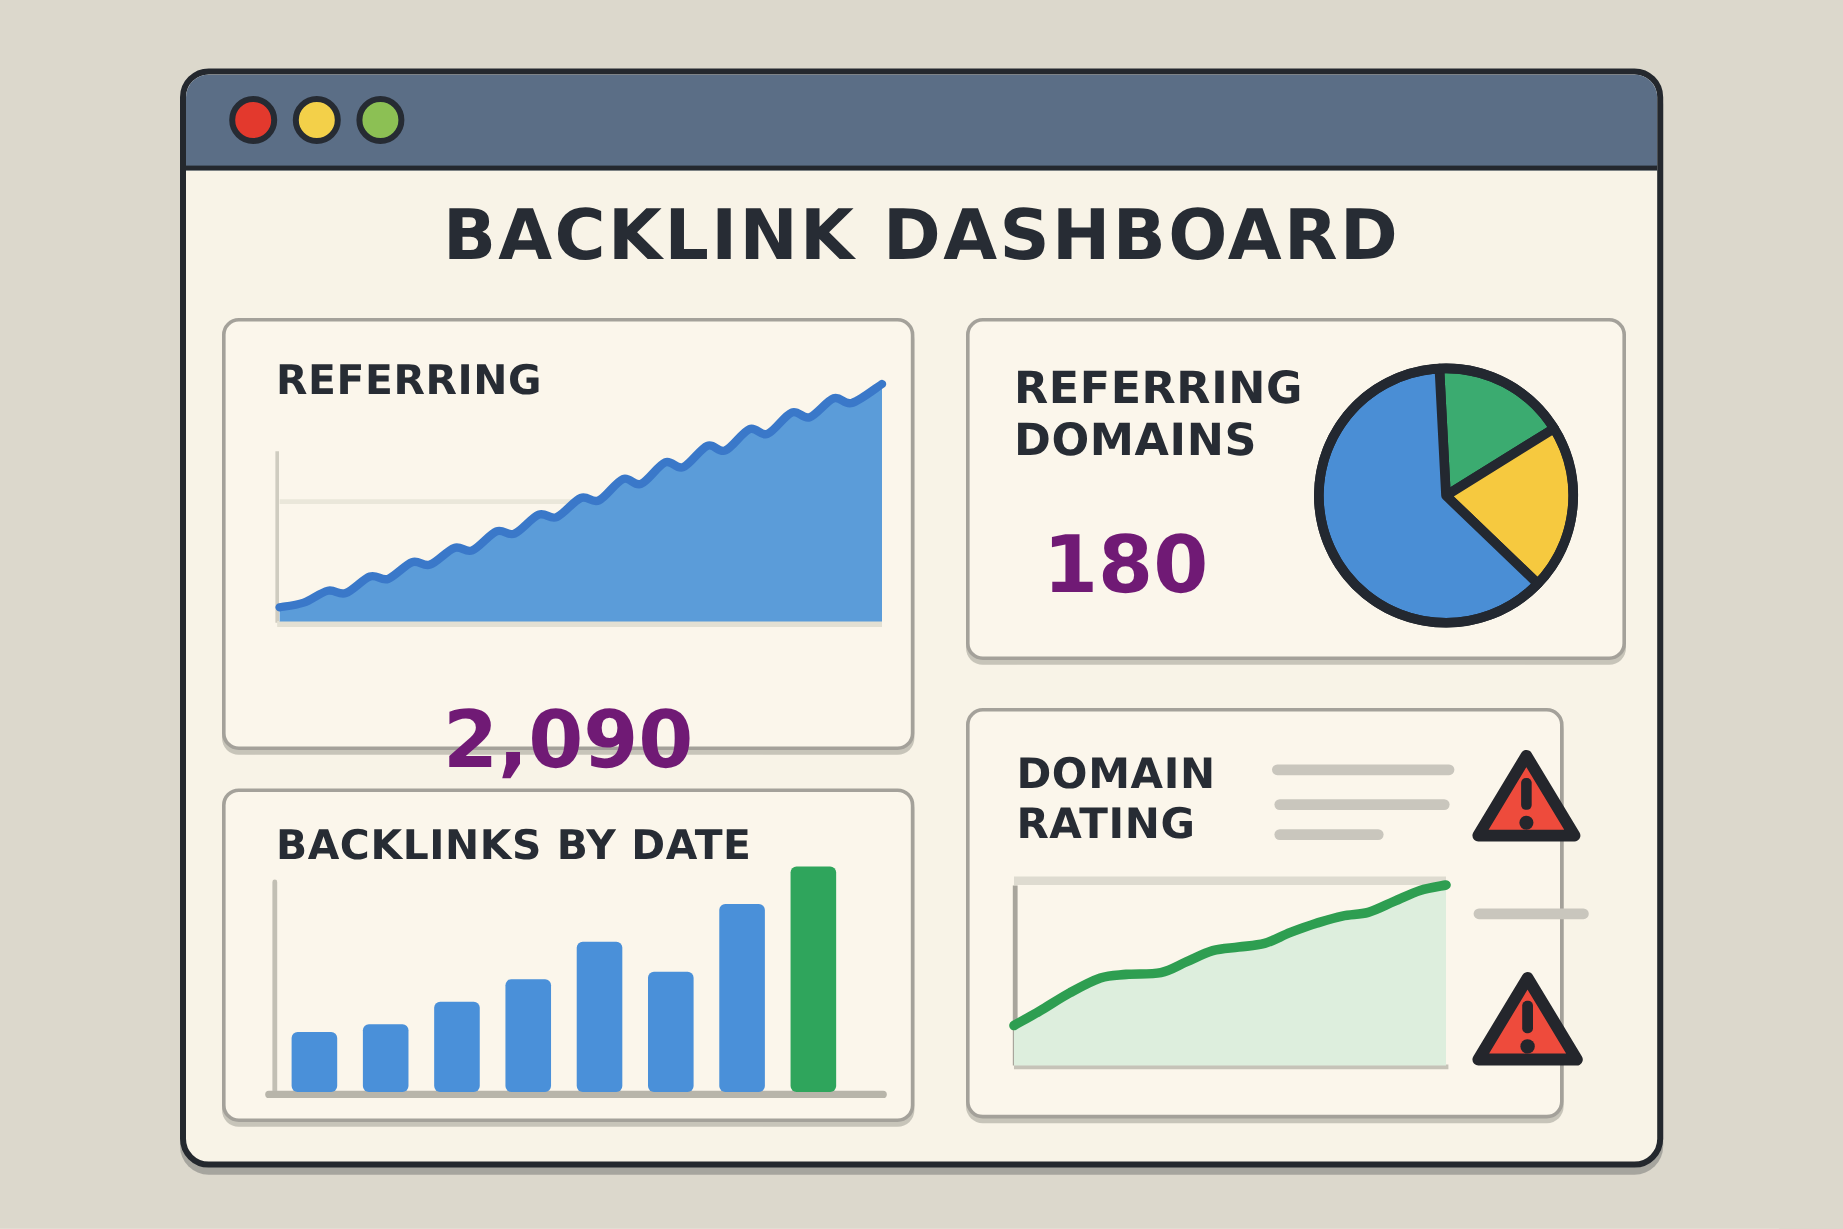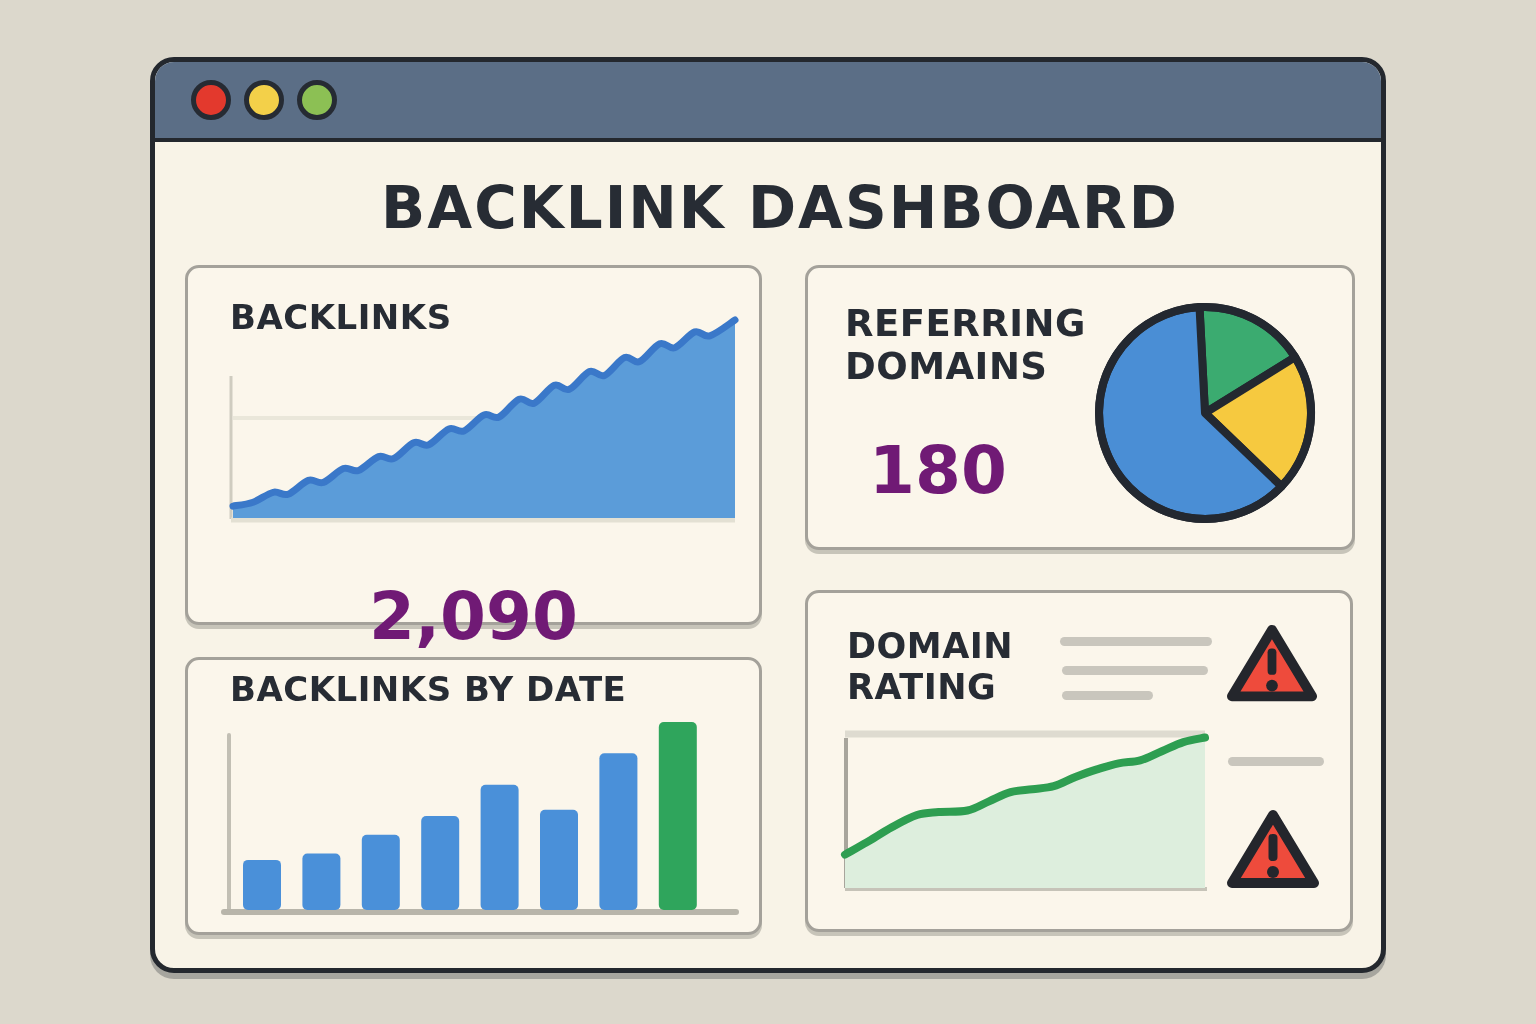--- a/index.html
+++ b/index.html
@@ -20,39 +20,39 @@
     display:flex;align-items:center;padding-left:36px;gap:13px;
   }
   .light{
     width:30px;height:30px;border-radius:50%;
     border:5px solid #262b33;box-sizing:content-box;
     padding:0;cursor:pointer;
   }
   .page-title{
     position:absolute;left:0;top:100px;width:100%;
     text-align:center;font-size:58px;font-weight:700;
-    letter-spacing:2px;color:#272c34;margin:12px;
+    letter-spacing:2px;color:#272c34;margin:0;
   }
   .card{
     position:absolute;background:#fbf6eb;
     border:3px solid #a4a19a;border-radius:14px;
     box-shadow:0 4px 0 rgba(110,108,100,.35);
     box-sizing:border-box;
   }
   #card-backlinks{left:30px;top:203px;width:577px;height:360px;}
   #card-referring{left:650px;top:203px;width:550px;height:285px;}
   #card-bydate{left:30px;top:595px;width:577px;height:278px;}
-  #card-rating{left:650px;top:528px;width:548px;height:342px;}
+  #card-rating{left:650px;top:528px;width:498px;height:342px;}
   .card h2{
     position:absolute;margin:0;font-size:34px;font-weight:700;
     letter-spacing:.5px;color:#272c34;line-height:1.17;
   }
   #card-backlinks h2{left:42px;top:30px;}
   #card-referring h2{left:37px;top:34px;max-width:230px;font-size:37px;}
-  #card-bydate h2{left:42px;top:10px;}
+  #card-bydate h2{left:42px;top:26px;}
   #card-rating h2{left:39px;top:33px;max-width:230px;font-size:35px;}
   .chart-svg{position:absolute;left:0;top:0;}
   .big-number{
     position:absolute;font-weight:700;color:#701a75;font-size:66px;
   }
   #backlinks-total{left:0;top:310px;width:100%;text-align:center;}
   #referring-count{left:40px;top:164px;width:180px;text-align:center;}
   .skeleton{
     position:absolute;height:9px;border-radius:5px;background:#c9c6bd;
   }
@@ -65,21 +65,21 @@
 
   <div class="titlebar" style="background: rgb(91, 110, 134);">
     <button class="light" id="light-close" aria-label="close" style="background: rgb(227, 57, 45);"></button>
     <button class="light" id="light-min" aria-label="minimize" style="background: rgb(243, 208, 73);"></button>
     <button class="light" id="light-max" aria-label="maximize" style="background: rgb(140, 192, 84);"></button>
   </div>
 
   <h1 class="page-title">BACKLINK DASHBOARD</h1>
 
   <section class="card" id="card-backlinks">
-    <h2>BACKLINKS</h2>
+    <h2>REFERRING</h2>
     <svg class="chart-svg" width="577" height="360" viewBox="0 0 577 360">
       <line x1="43" y1="108" x2="43" y2="251" stroke="#cfccc0" stroke-width="3"></line>
       <line x1="45" y1="150" x2="440" y2="150" stroke="#eae7da" stroke-width="4"></line>
       <line x1="43" y1="252" x2="547" y2="252" stroke="#e3e0d3" stroke-width="5"></line>
     <path d="M45.0 238.1 C48.3 237.5 58.4 236.5 65.1 234.2 C71.8 231.8 79.3 225.6 85.2 224.3 C91.0 222.9 94.4 228.2 100.2 226.2 C106.1 224.3 114.4 214.4 120.3 212.4 C126.2 210.4 129.5 216.3 135.4 214.4 C141.2 212.4 149.6 202.5 155.4 200.5 C161.3 198.5 164.6 204.5 170.5 202.5 C176.4 200.5 184.7 190.6 190.6 188.6 C196.4 186.6 199.8 192.9 205.6 190.6 C211.5 188.3 219.9 177.1 225.7 174.8 C231.6 172.4 234.9 179.1 240.8 176.7 C246.6 174.4 255.0 163.2 260.9 160.9 C266.7 158.6 270.1 165.2 275.9 162.9 C281.8 160.6 290.1 149.3 296.0 147.0 C301.9 144.7 305.2 151.7 311.1 149.0 C316.9 146.4 325.3 133.5 331.1 131.2 C337.0 128.9 340.3 137.5 346.2 135.2 C352.1 132.9 360.4 119.7 366.3 117.3 C372.1 115.0 375.5 123.6 381.3 121.3 C387.2 119.0 395.6 105.8 401.4 103.5 C407.3 101.2 410.6 109.8 416.5 107.4 C422.3 105.1 430.7 91.9 436.6 89.6 C442.4 87.3 445.8 95.9 451.6 93.6 C457.5 91.3 465.8 78.1 471.7 75.8 C477.6 73.4 480.9 81.7 486.8 79.7 C492.6 77.7 501.0 65.9 506.8 63.9 C512.7 61.9 515.2 69.8 521.9 67.8 C528.6 65.9 542.8 54.6 547.0 52.0 L547 250 L45 250 Z" fill="#5b9cd9" stroke="none"></path>
         <path d="M45.0 238.1 C48.3 237.5 58.4 236.5 65.1 234.2 C71.8 231.8 79.3 225.6 85.2 224.3 C91.0 222.9 94.4 228.2 100.2 226.2 C106.1 224.3 114.4 214.4 120.3 212.4 C126.2 210.4 129.5 216.3 135.4 214.4 C141.2 212.4 149.6 202.5 155.4 200.5 C161.3 198.5 164.6 204.5 170.5 202.5 C176.4 200.5 184.7 190.6 190.6 188.6 C196.4 186.6 199.8 192.9 205.6 190.6 C211.5 188.3 219.9 177.1 225.7 174.8 C231.6 172.4 234.9 179.1 240.8 176.7 C246.6 174.4 255.0 163.2 260.9 160.9 C266.7 158.6 270.1 165.2 275.9 162.9 C281.8 160.6 290.1 149.3 296.0 147.0 C301.9 144.7 305.2 151.7 311.1 149.0 C316.9 146.4 325.3 133.5 331.1 131.2 C337.0 128.9 340.3 137.5 346.2 135.2 C352.1 132.9 360.4 119.7 366.3 117.3 C372.1 115.0 375.5 123.6 381.3 121.3 C387.2 119.0 395.6 105.8 401.4 103.5 C407.3 101.2 410.6 109.8 416.5 107.4 C422.3 105.1 430.7 91.9 436.6 89.6 C442.4 87.3 445.8 95.9 451.6 93.6 C457.5 91.3 465.8 78.1 471.7 75.8 C477.6 73.4 480.9 81.7 486.8 79.7 C492.6 77.7 501.0 65.9 506.8 63.9 C512.7 61.9 515.2 69.8 521.9 67.8 C528.6 65.9 542.8 54.6 547.0 52.0" fill="none" stroke="#3a78c9" stroke-width="7" stroke-linecap="round" stroke-linejoin="round"></path>
       </svg>
     <div class="big-number" id="backlinks-total">2,090</div>
   </section>
 

